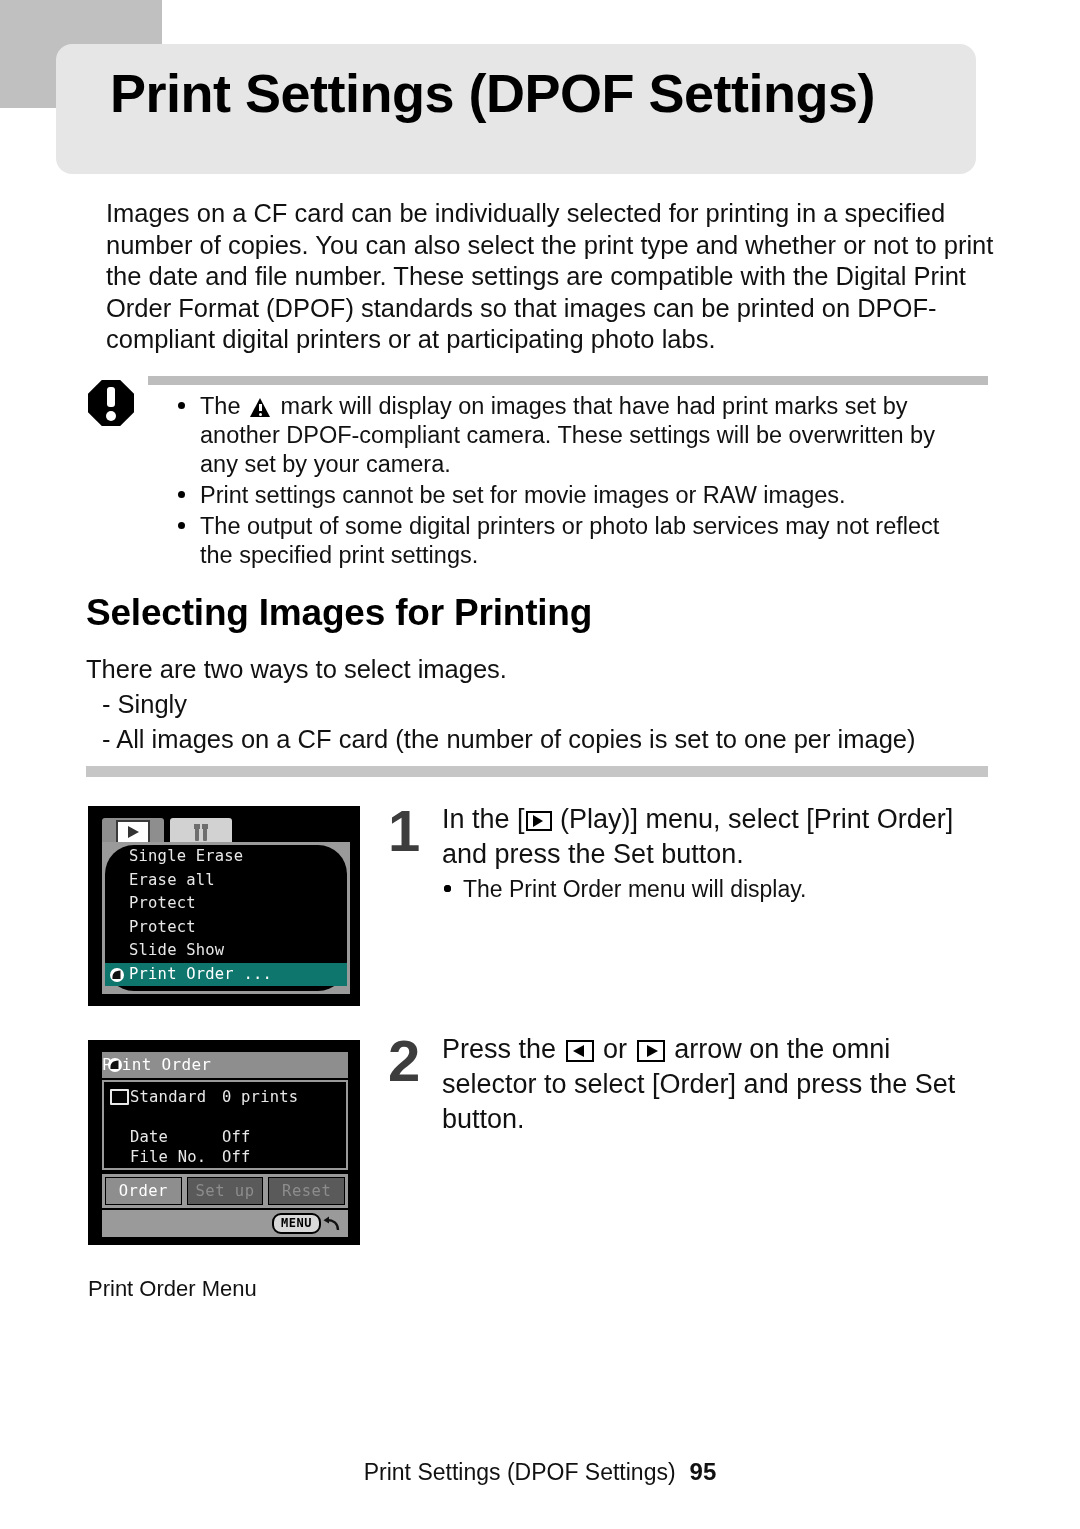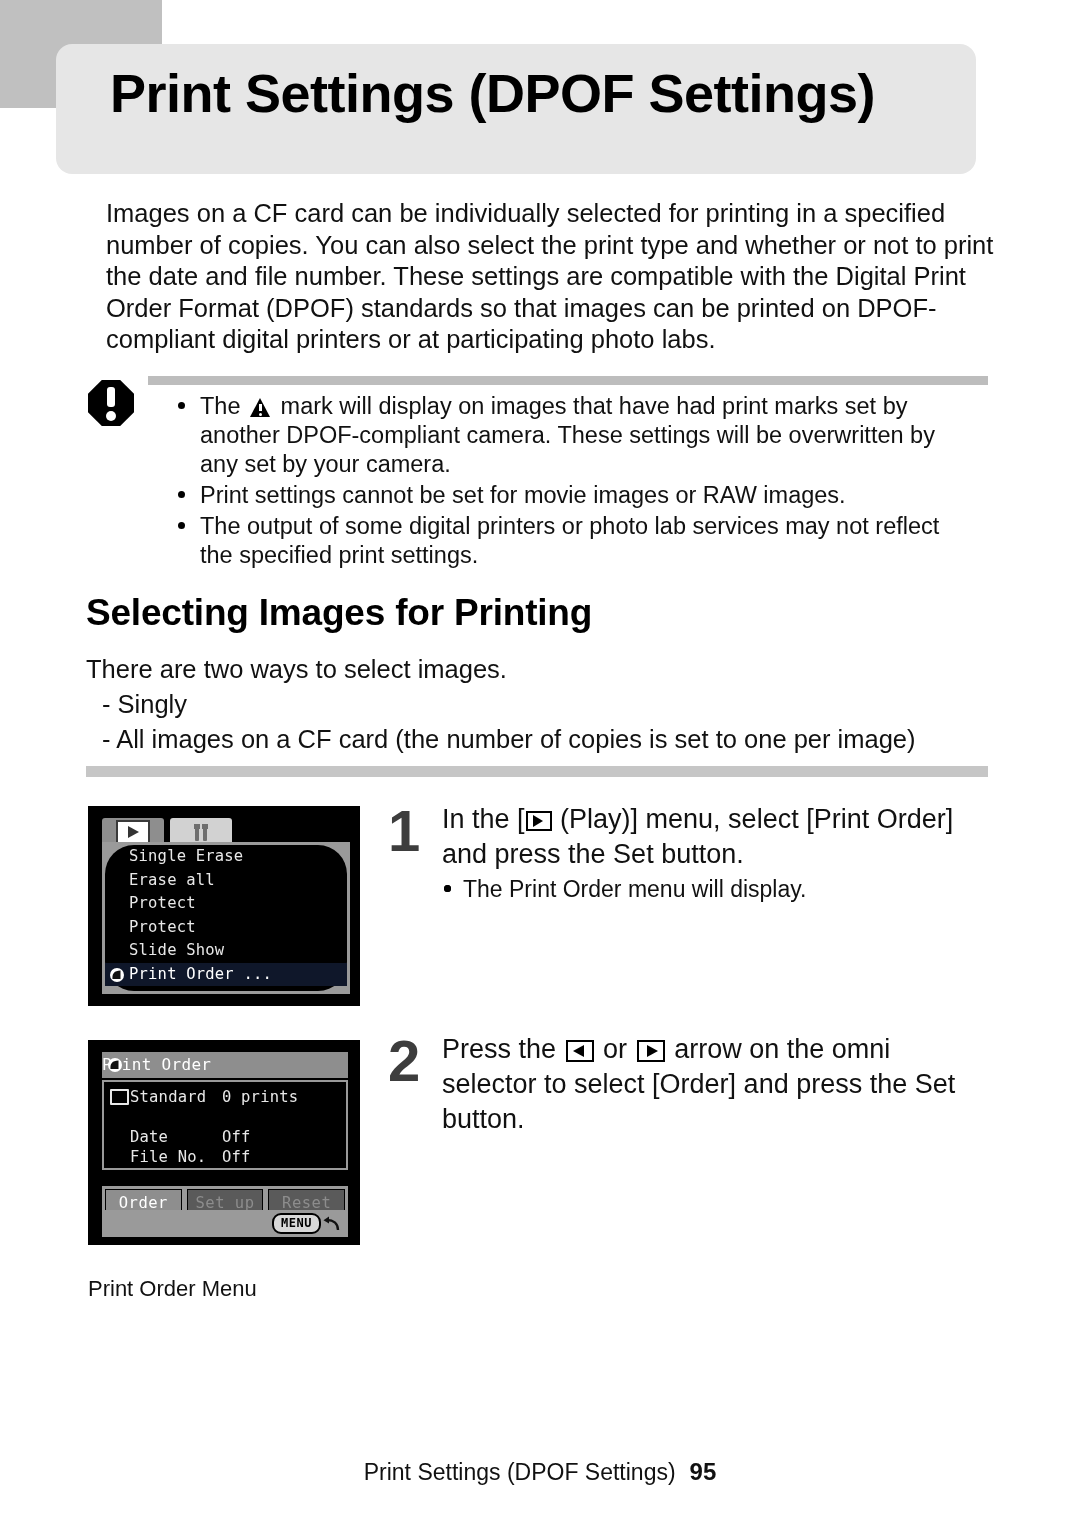--- a/index.html
+++ b/index.html
@@ -240,21 +240,21 @@
   }
   .menu-row {
     font-size: 15.5px;
     color: #e8e8e8;
     line-height: 23.5px;
     padding-left: 24px;
     white-space: nowrap;
     letter-spacing: 0.2px;
   }
   .menu-row.hl {
-    background: #0f172a;
+    background: #0f766e;
     color: #fff;
     position: relative;
   }
   .ret-icon {
     position: absolute;
     left: 4px; top: 4px;
     width: 16px; height: 15px;
   }
   .ret-icon svg { display: block; }
 
@@ -299,21 +299,20 @@
   }
   .po-buttons {
     position: absolute;
     left: 14px; top: 134px;
     right: 12px; height: 34px;
     background: #9a9a9a;
     padding: 3px;
     box-sizing: border-box;
     display: flex;
     gap: 5px;
-    margin-top: 12px;
   }
   .po-btn {
     flex: 1;
     display: flex; align-items: center; justify-content: center;
     font-size: 15.5px;
     letter-spacing: 0.5px;
     border: 1px solid #000;
     box-sizing: border-box;
   }
   .po-btn.active { background: #8e8e8e; color: #ffffff; }

